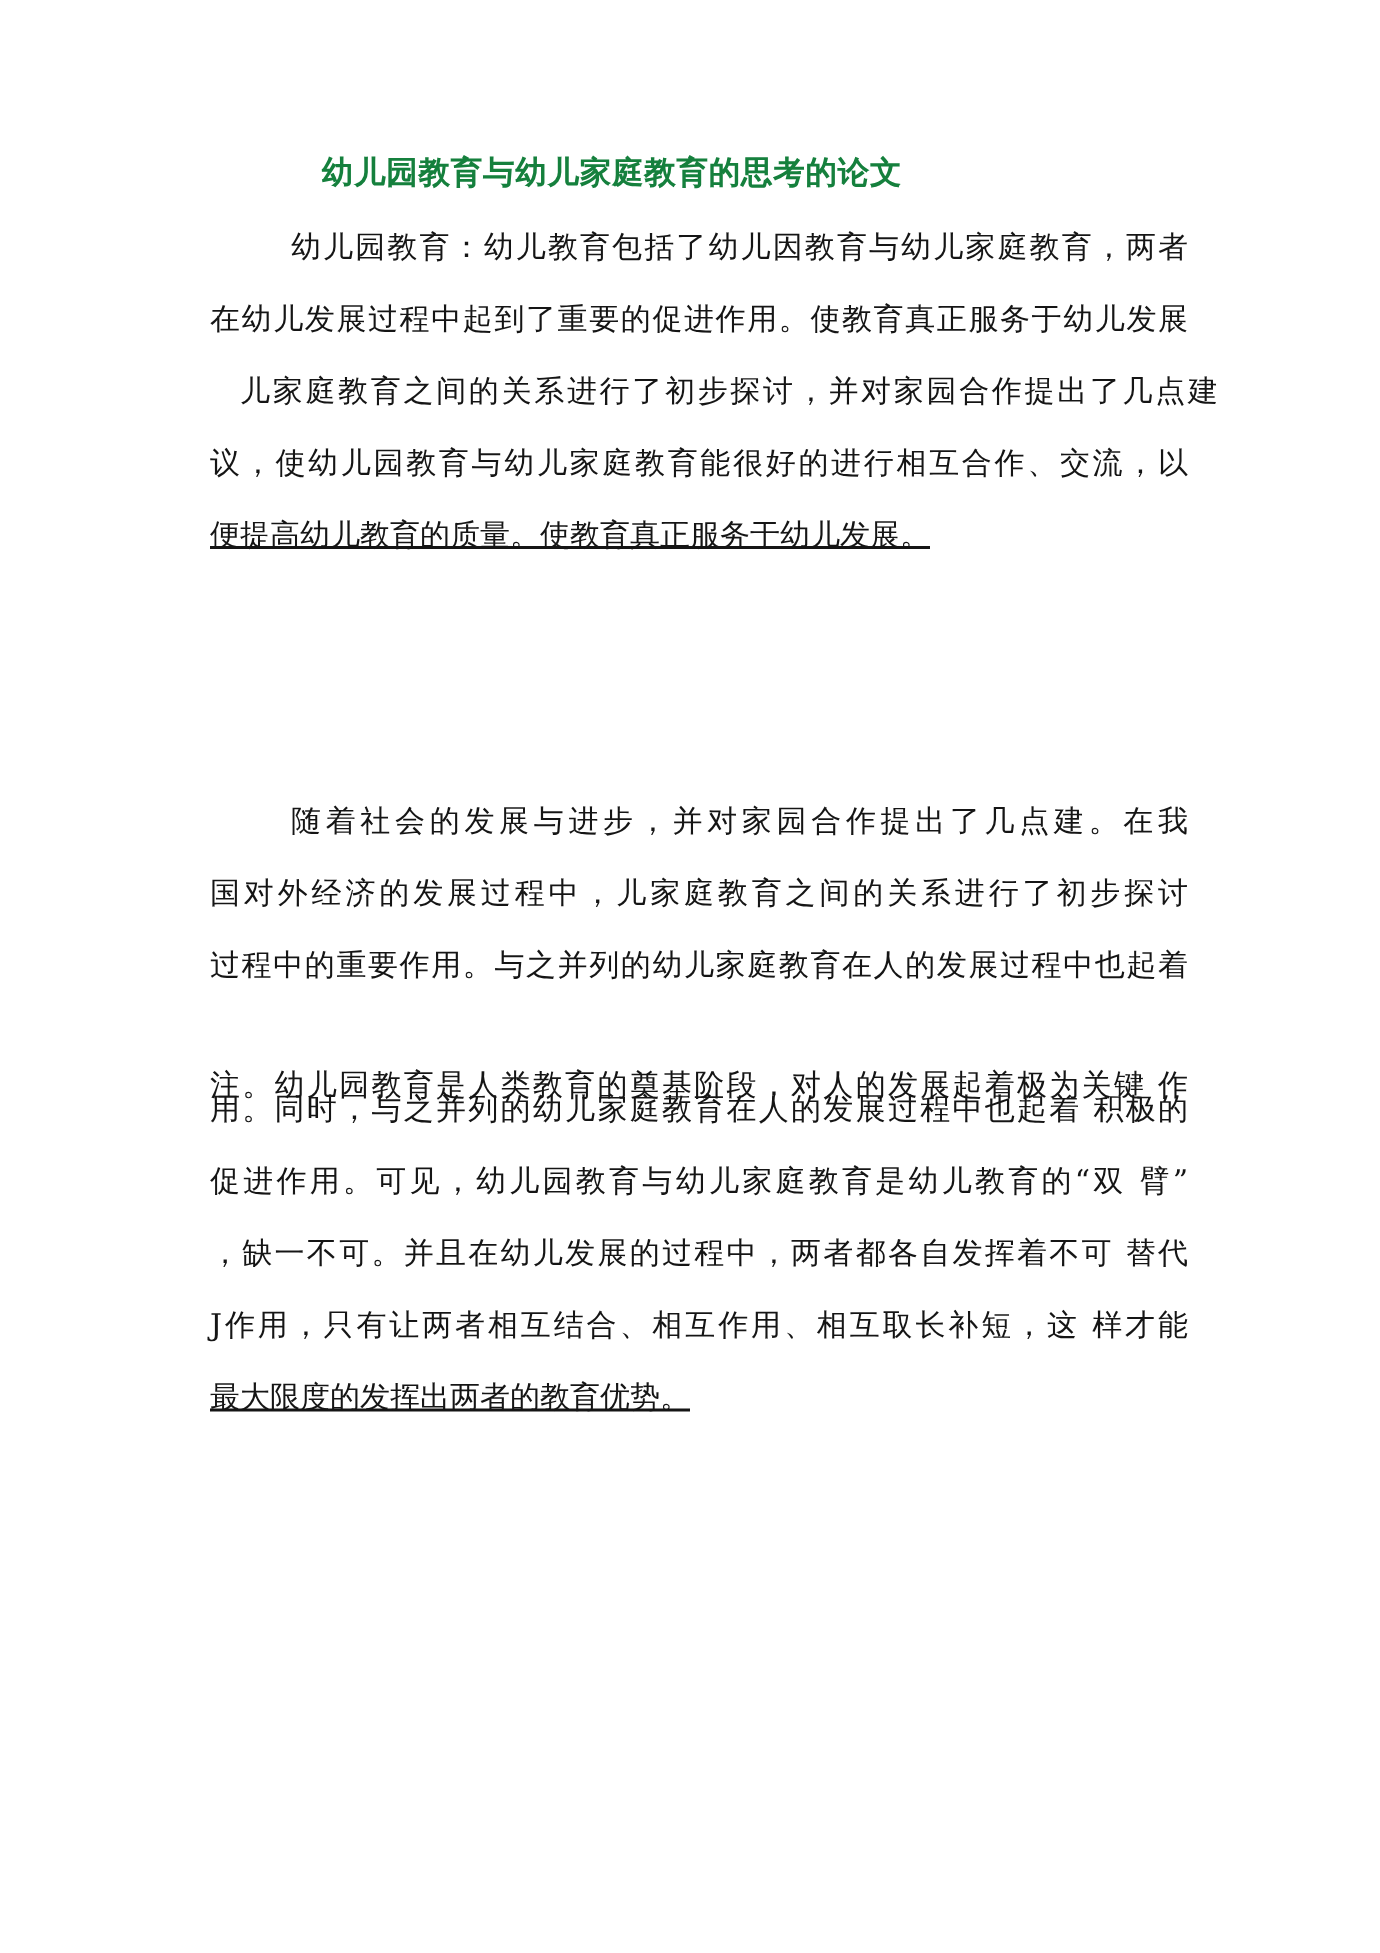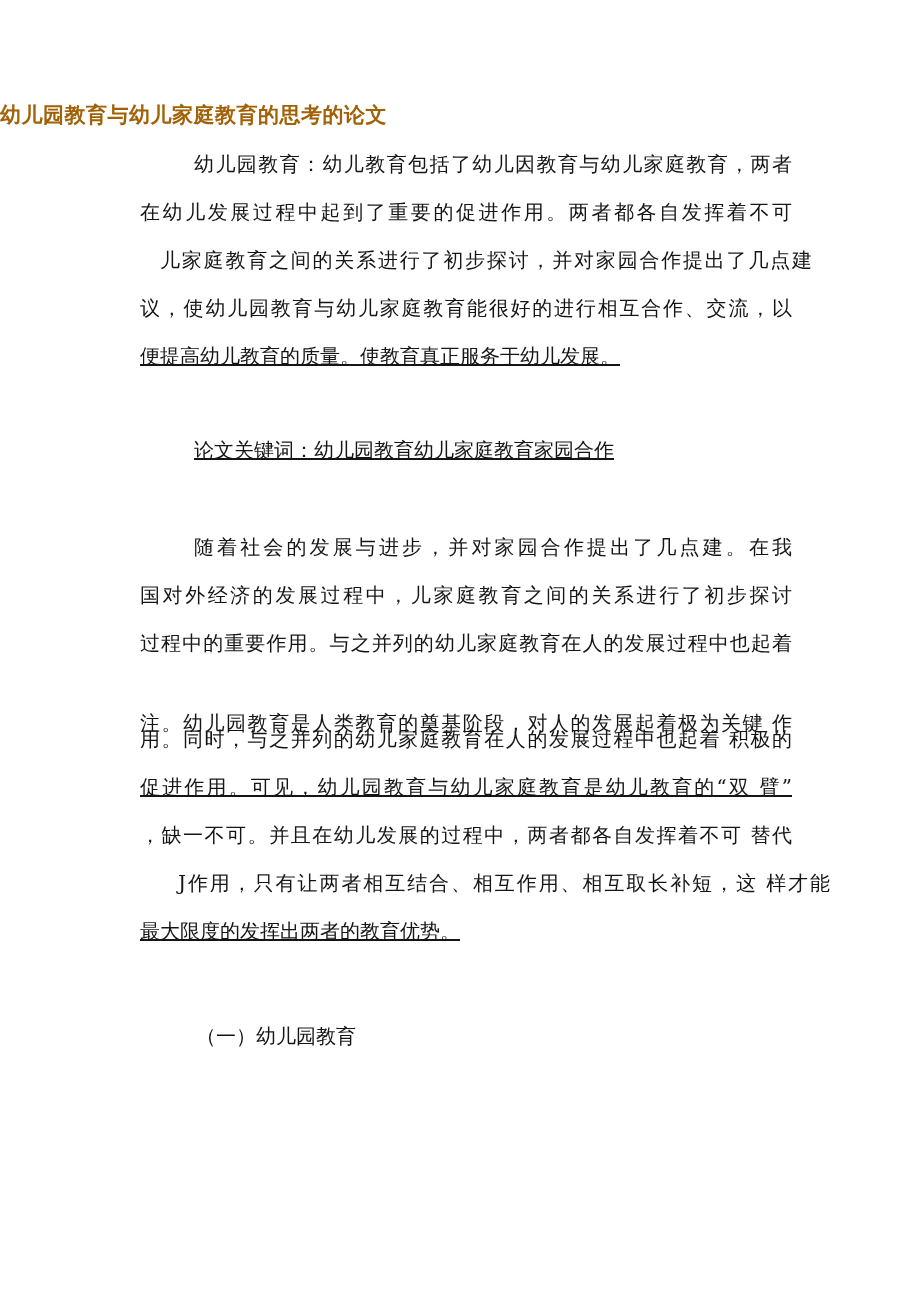--- a/index.html
+++ b/index.html
@@ -20,27 +20,27 @@
       left: 0; top: 0;
       width: 920px;
       height: 1302px;
       background: #ffffff;
     }
     .title {
       position: absolute;
       left: 0;
       top: 100px;
       width: 816px;
-      text-align: left;
+      text-align: center;
       font-family: "DejaVu Sans", "Liberation Sans", sans-serif;
       font-weight: bold;
       font-size: 21px;
       line-height: 30px;
       letter-spacing: 0.5px;
-      color: #a16207;
+      color: #15803d;
     }
     .line {
       position: absolute;
       left: 140px;
       width: 652px;
       font-size: 20px;
       line-height: 30px;
       white-space: nowrap;
       text-align: justify;
       text-align-last: justify;
@@ -65,35 +65,33 @@
   </style>
 </head>
 <body>
 
 <div class="page">
 
   <div class="title" style="top:100px;">幼儿园教育与幼儿家庭教育的思考的论文</div>
 
   <div>
     <div class="line indent" style="top:149px;">幼儿园教育：幼儿教育包括了幼儿因教育与幼儿家庭教育，两者</div>
-    <div class="line" style="top:197px;">在幼儿发展过程中起到了重要的促进作用。两者都各自发挥着不可</div>
+    <div class="line" style="top:197px;">在幼儿发展过程中起到了重要的促进作用。使教育真正服务于幼儿发展</div>
     <div class="line" style="top:245px;margin-left:20px;">儿家庭教育之间的关系进行了初步探讨，并对家园合作提出了几点建</div>
     <div class="line" style="top:293px;">议，使幼儿园教育与幼儿家庭教育能很好的进行相互合作、交流，以</div>
     <div class="line last" style="top:341px;">便提高幼儿教育的质量。使教育真正服务于幼儿发展。</div>
   </div>
 
-  <div class="line indent last" style="top:435px;">论文关键词：幼儿园教育幼儿家庭教育家园合作</div>
 
   <div>
     <div class="line indent" style="top:532px;">随着社会的发展与进步，并对家园合作提出了几点建。在我</div>
     <div class="line" style="top:580px;">国对外经济的发展过程中，儿家庭教育之间的关系进行了初步探讨</div>
     <div class="line" style="top:628px;">过程中的重要作用。与之并列的幼儿家庭教育在人的发展过程中也起着</div>
     <div class="line" style="top:684px;margin-top:24px;">注。幼儿园教育是人类教育的奠基阶段，对人的发展起着极为关键 作</div>
     <div class="line" style="top:724px;">用。同时，与之并列的幼儿家庭教育在人的发展过程中也起着 积极的</div>
-    <div class="line" style="top:772px;text-decoration:underline;">促进作用。可见，幼儿园教育与幼儿家庭教育是幼儿教育的“双 臂”</div>
+    <div class="line" style="top:772px;">促进作用。可见，幼儿园教育与幼儿家庭教育是幼儿教育的“双 臂”</div>
     <div class="line" style="top:820px;">，缺一不可。并且在幼儿发展的过程中，两者都各自发挥着不可 替代</div>
-    <div class="line" style="top:868px;margin-left:38px;">J作用，只有让两者相互结合、相互作用、相互取长补短，这 样才能</div>
+    <div class="line" style="top:868px;">J作用，只有让两者相互结合、相互作用、相互取长补短，这 样才能</div>
     <div class="line last" style="top:916px;">最大限度的发挥出两者的教育优势。</div>
   </div>
 
-  <div class="heading" style="top:1021px;">（一）幼儿园教育</div>
 
 </div>
 
 </body></html>

